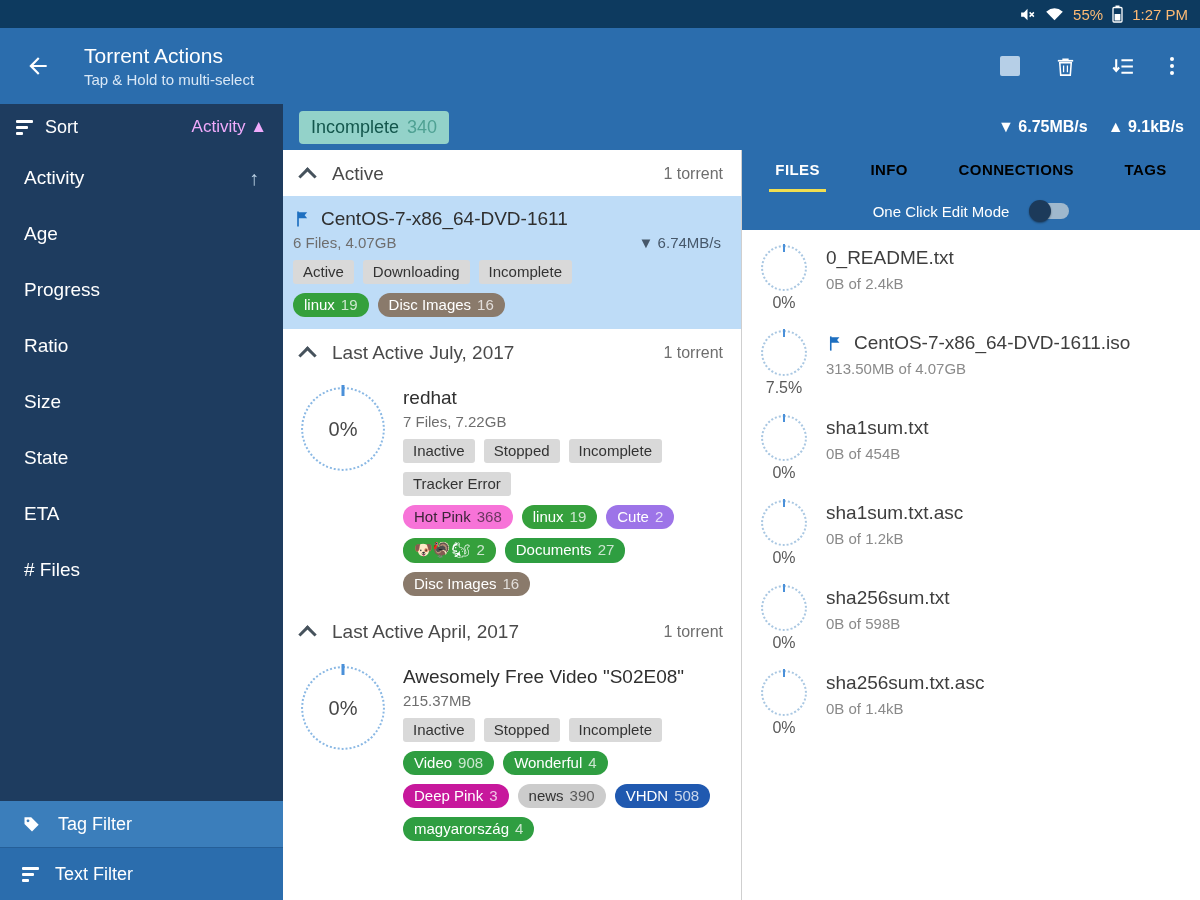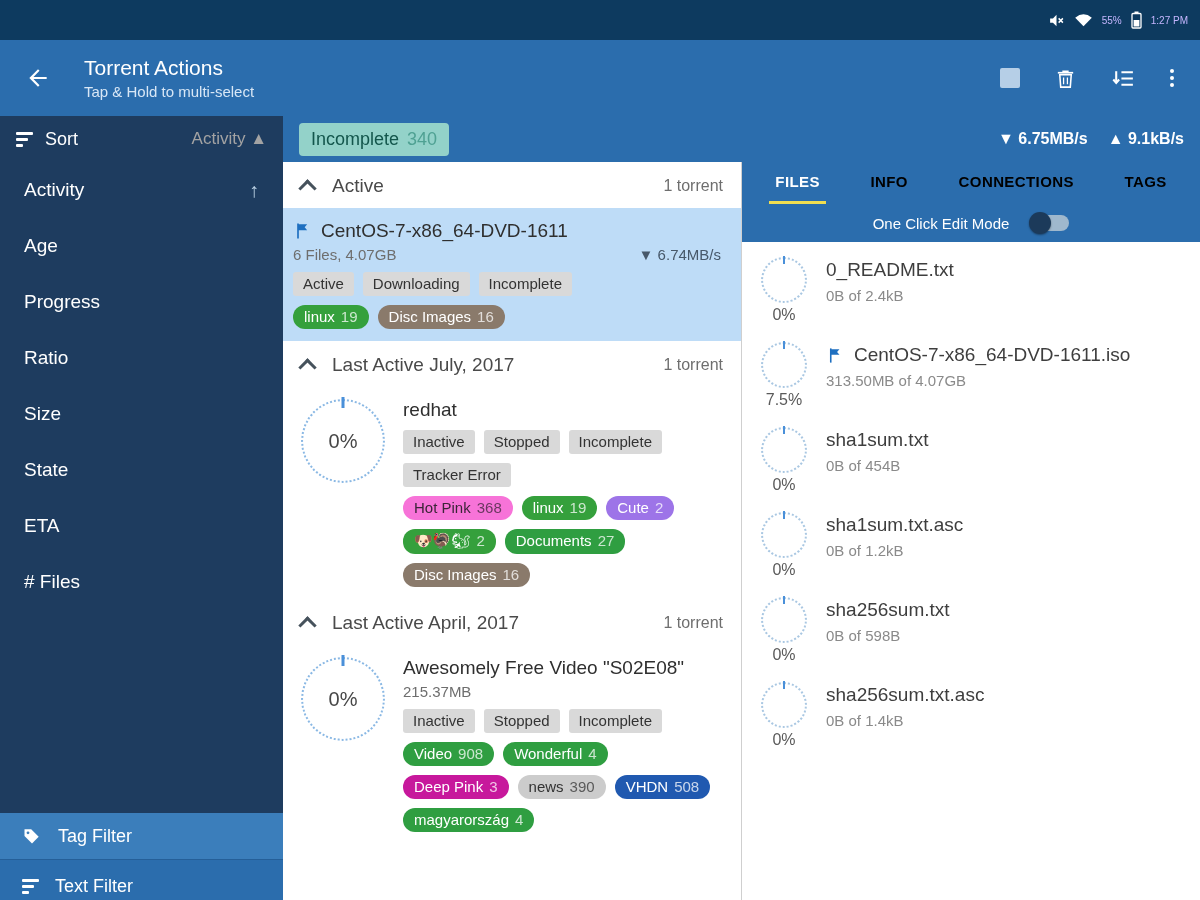--- a/index.html
+++ b/index.html
@@ -1,38 +1,38 @@
 <!DOCTYPE html>
 <html><head>
 <meta charset="utf-8">
 <style>
   html,body{margin:0;padding:0;}
   body{width:1200px;height:900px;overflow:hidden;font-family:"Liberation Sans",sans-serif;background:#fff;}
   svg{display:block;}
 
   
-  .status-bar{height:40px;background:#0d3a5f;color:#c4b5fd;display:flex;align-items:center;justify-content:flex-end;gap:9px;padding:0 12px;font-size:10px;}
+  .status-bar{height:28px;background:#0d3a5f;color:#fdba74;display:flex;align-items:center;justify-content:flex-end;gap:9px;padding:0 12px;font-size:15px;}
   .sb-item{display:flex;align-items:center;}
 
   
   .app-bar{height:76px;background:#2b6dad;display:flex;align-items:center;color:#fff;padding:0 16px;}
   .back-btn{width:44px;display:flex;justify-content:center;cursor:pointer;}
   .ab-titles{margin-left:24px;flex:1;}
   .ab-title{font-size:21px;font-weight:normal;}
   .ab-sub{font-size:15px;color:#d8e7f6;margin-top:3px;}
   .ab-actions{display:flex;align-items:center;gap:34px;padding-right:10px;}
   .sq-icon{width:20px;height:20px;background:#b6cfe7;border-radius:2px;}
   .dots{display:flex;flex-direction:column;gap:3px;}
   .dots i{width:4px;height:4px;border-radius:50%;background:#fff;}
 
   
   .sub-bar{height:46px;display:flex;}
   .sort-head{width:283px;background:#1e3c5f;display:flex;align-items:center;padding:0 16px;color:#fff;box-sizing:border-box;}
   .sort-label{font-size:18px;margin-left:12px;}
-  .sort-value{margin-left:auto;font-size:17px;color:#a3a3a3;}
+  .sort-value{margin-left:auto;font-size:17px;color:#f0abfc;}
   .speed-strip{flex:1;background:#2b6dad;display:flex;align-items:center;padding:0 16px;}
   .fchip{background:#93d2c9;border-radius:4px;padding:6px 12px;font-size:18px;display:flex;gap:8px;cursor:pointer;}
   .fchip .flabel{color:#13564c;}
   .fchip .fcnt{color:#4fa193;}
   .speeds{margin-left:auto;display:flex;gap:20px;color:#fff;font-size:16px;font-weight:bold;}
 
   
   .main{display:flex;height:750px;}
 
   
@@ -272,20 +272,24 @@
     <div class="titem">
       <div class="pcol">
         <div class="pcircle">
             <span>0%</span>
           </div>
       </div>
       <div class="tbody">
         <div class="ttitle-row">
           <span class="ttitle">redhat</span>
         </div>
+        <div class="tmeta-row">
+          <span class="tmeta">7 Files, 7.22GB</span>
+          <span class="tspeed"></span>
+        </div>
         <div class="chiprow">
           <span class="schip">Inactive</span>
           <span class="schip">Stopped</span>
           <span class="schip">Incomplete</span>
         </div>
         <div class="chiprow">
           <span class="schip">Tracker Error</span>
         </div>
         <div class="chiprow">
           <span class="tchip" style="background-color: rgb(247, 115, 216); color: rgb(60, 36, 56);">

